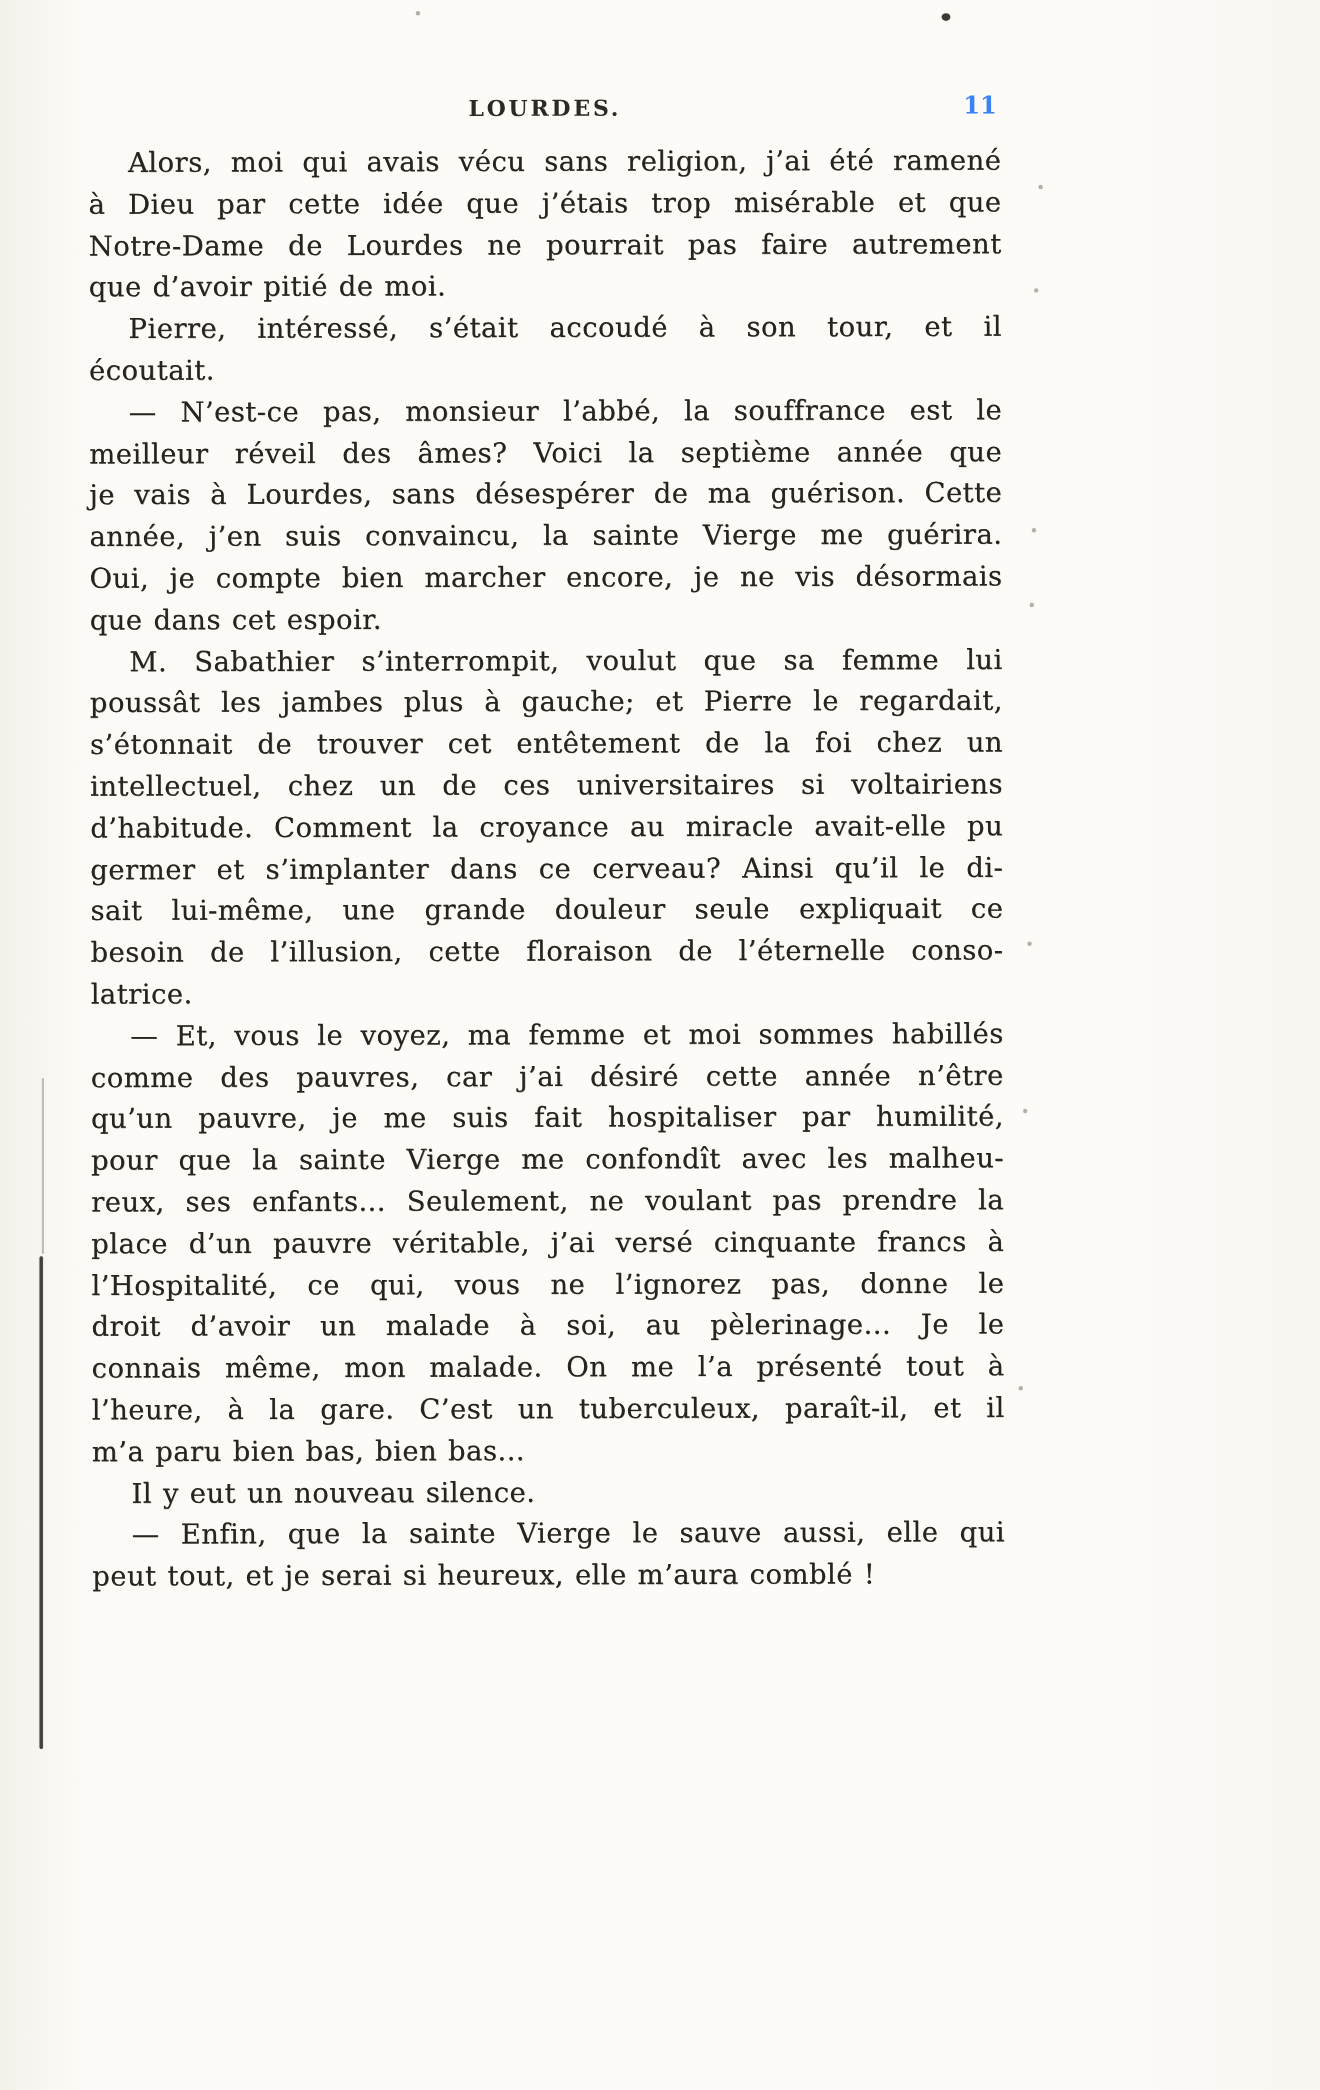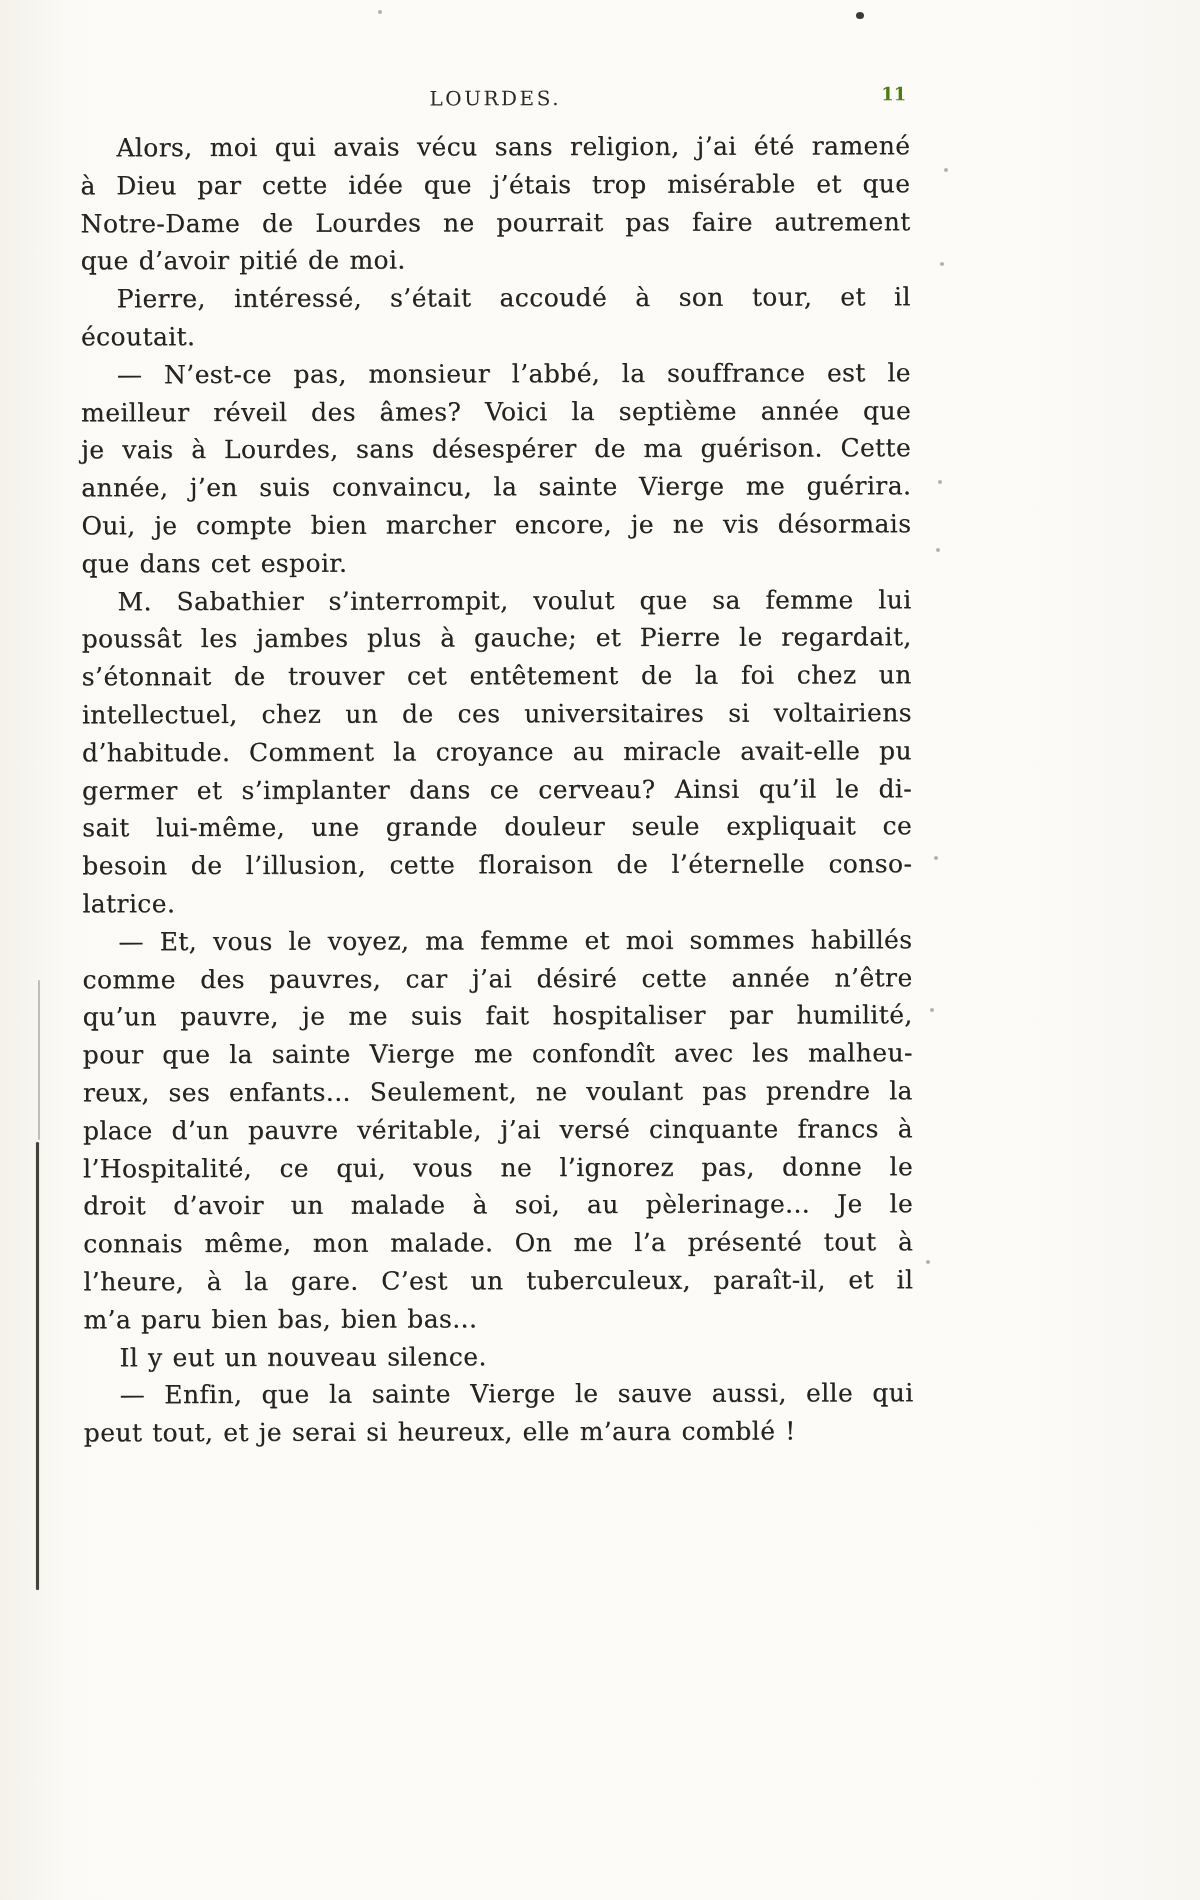--- a/index.html
+++ b/index.html
@@ -29,31 +29,31 @@
     top: 84px;
     width: 830px;
     height: 36px;
   }
   .page-header .title {
     position: absolute;
     left: 50%;
     transform: translateX(-50%);
     top: 2px;
     font-size: 20px;
-    font-weight: 400;
+    font-weight: 700;
     letter-spacing: 2.5px;
     color: #2c2a24;
   }
   .page-header .pagenum {
     position: absolute;
     right: 4px;
     top: 0;
-    font-size: 18px;
+    font-size: 22px;
     font-weight: bold;
-    color: #4d7c0f;
+    color: #3b82f6;
   }
   .text-block {
     position: absolute;
     left: 82px;
     top: 128px;
     width: 830px;
   }
   .paragraph {
     margin: 0;
   }

